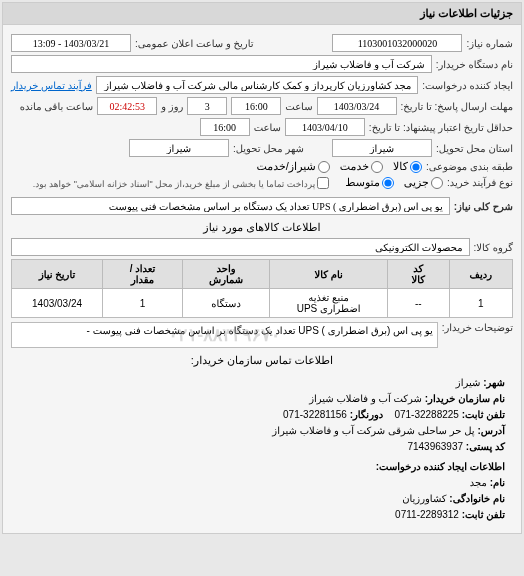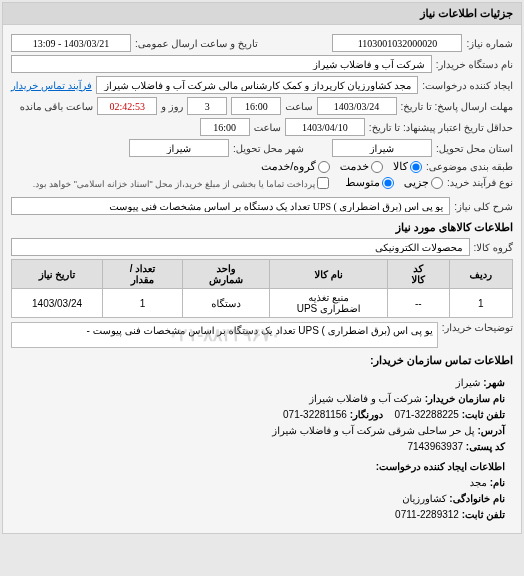--- a/index.html
+++ b/index.html
@@ -65,23 +65,24 @@
 input[type=radio], input[type=checkbox] {
   width: 12px;
   height: 12px;
 }
 .note {
   font-size: 9px;
   color: #555;
   margin-top: 2px;
 }
 .section-title {
-  font-weight: bold;
+  font-weight: normal;
   font-size: 11px;
   margin: 6px 0 4px;
+  text-align: center;
 }
 table {
   width: 100%;
   border-collapse: collapse;
   font-size: 10px;
   background: #fff;
 }
 th, td {
   border: 1px solid #bbb;
   padding: 3px 20px;
@@ -124,21 +125,21 @@
 <body>
 
 <div class="panel">
   <div class="panel-header">جزئیات اطلاعات نیاز</div>
   <div class="panel-body">
 
     <div class="row">
       <span class="label">شماره نیاز:</span>
       <input class="input" style="width: 130px;" value="1103001032000020">
       <span class="flex-sp"></span>
-      <span class="label">تاریخ و ساعت ارسال عمومی:</span>
+      <span class="label">تاریخ و ساعت اعلان عمومی:</span>
       <input class="input" style="width: 120px;" value="1403/03/21 - 13:09">
     </div>
 
     <div class="row">
       <span class="label">نام دستگاه خریدار:</span>
       <input class="input input-wide" value="شرکت آب و فاضلاب شیراز" style="">
     </div>
 
     <div class="row">
       <span class="label">ایجاد کننده درخواست:</span>
@@ -178,21 +179,21 @@
         <label class="radio-item">
             <input type="radio" name="t" checked="" style="">
             <span>کالا</span>
           </label>
         <label class="radio-item">
             <input type="radio" name="t" style="">
             <span>خدمت</span>
           </label>
         <label class="radio-item">
             <input type="radio" name="t" style="">
-            <span>گروه/خدمت</span>
+            <span>شیراز/خدمت</span>
           </label>
       </div>
     </div>
 
     <div class="row">
       <span class="label">نوع فرآیند خرید:</span>
       <div class="radio-group">
         <label class="radio-item">
             <input type="radio" name="p" style="">
             <span>جزیی</span>
@@ -203,21 +204,21 @@
           </label>
       </div>
       <span style="width:8px"></span>
       <label class="radio-item">
         <input type="checkbox" style="">
         <span class="note">پرداخت تماما یا بخشی از مبلغ خرید،از محل "اسناد خزانه اسلامی" خواهد بود.</span>
       </label>
     </div>
 
     <div class="row" style="margin-top:8px">
-      <span class="label" style="font-weight:normal">شرح کلی نیاز:</span>
+      <span class="label" style="font-weight:bold">شرح کلی نیاز:</span>
       <input class="input input-wide" value="یو پی اس (برق اضطراری ) UPS تعداد یک دستگاه بر اساس مشخصات فنی پیوست" style="">
     </div>
 
     <div class="section-title">اطلاعات کالاهای مورد نیاز</div>
 
     <div class="row">
       <span class="label">گروه کالا:</span>
       <input class="input input-wide" value="محصولات الکترونیکی" style="">
     </div>
 

